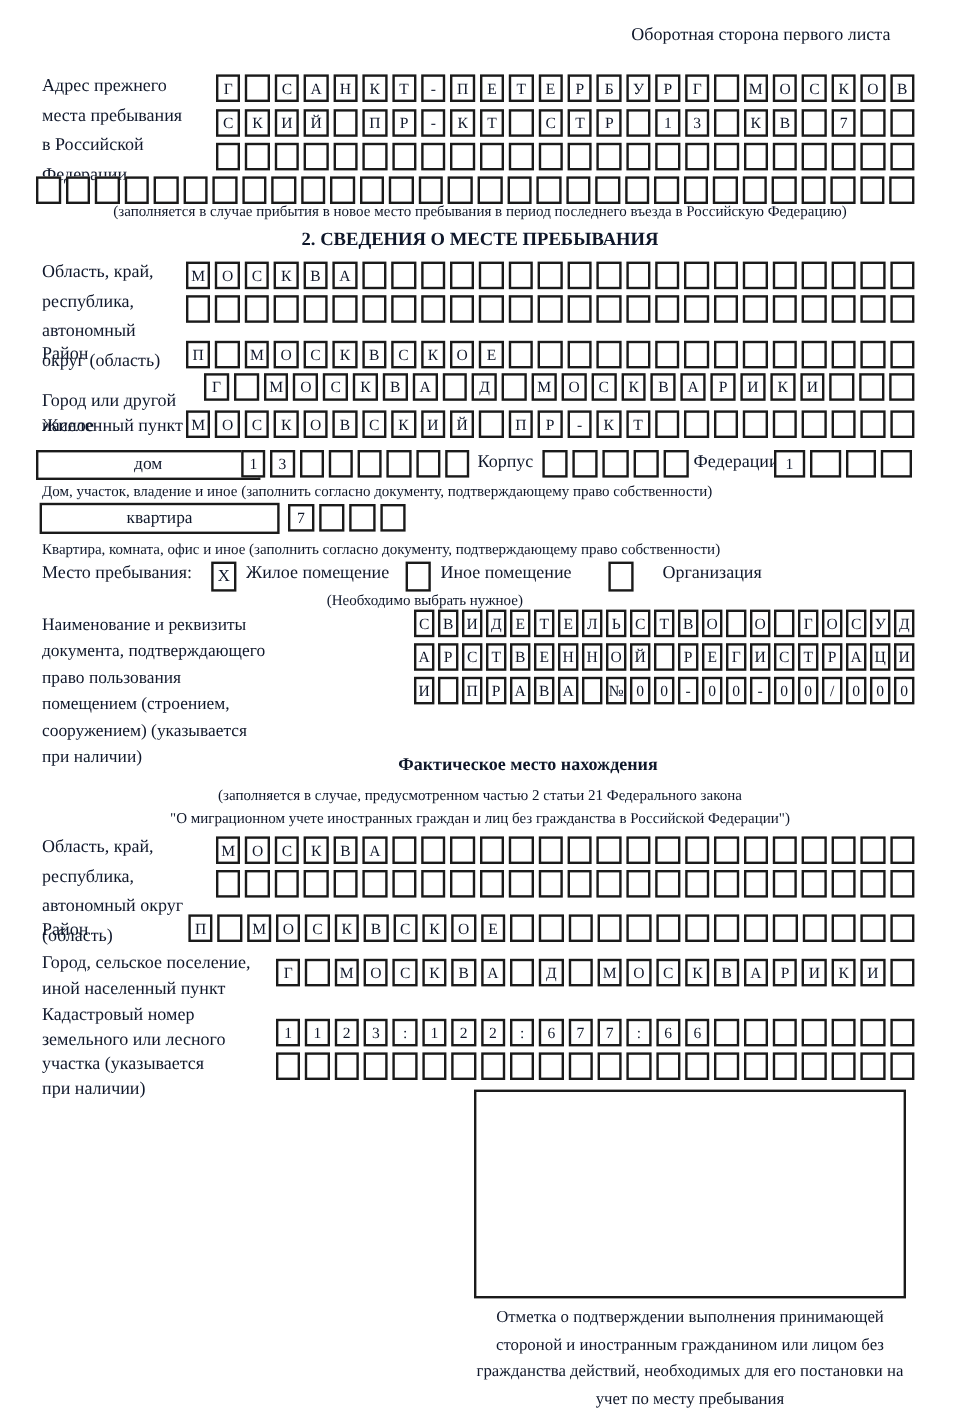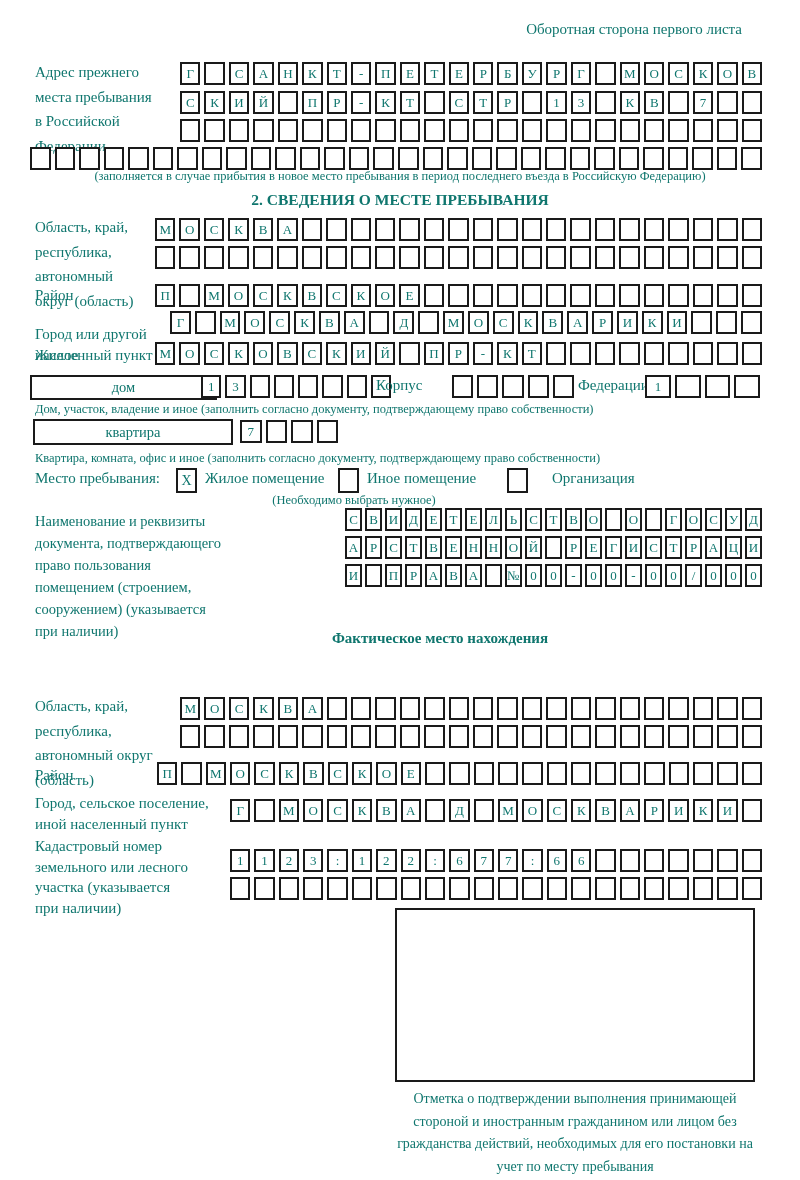--- a/index.html
+++ b/index.html
@@ -1,16 +1,16 @@
 <!DOCTYPE html>
 <html><head>
 <meta charset="utf-8">
 <style>
   html,body{margin:0;padding:0;background:#fff;}
-  #page{position:relative;width:800px;height:1180px;background:#fff;color:#0f766e;
+  #page{position:relative;width:800px;height:1180px;background:#fff;color:#0f172a;
         font-family:"Liberation Serif",serif;overflow:hidden;}
   .abs{position:absolute;}
   .lbl{font-size:15px;line-height:24.5px;white-space:pre-line;}
   .lbl-sm{font-size:14.5px;line-height:22px;white-space:pre-line;}
   .cap{font-size:12.5px;}
   .center{text-align:center;width:800px;left:0;}
   .title{font-weight:bold;font-size:15.5px;}
   .row{display:flex;gap:4px;}
   .row .cell{flex:1;height:23px;border:2px solid #1a1a1a;box-sizing:border-box;
         display:flex;align-items:center;justify-content:center;
@@ -297,21 +297,21 @@
   <div class="abs row" style="left:201px;top:375px;width:190px;">
       <span class="cell">1</span>
       <span class="cell">3</span>
       <span class="cell"></span>
       <span class="cell"></span>
       <span class="cell"></span>
       <span class="cell"></span>
       <span class="cell"></span>
       <span class="cell"></span>
     </div>
-  <div class="abs" style="left:376px;top:377px;font-size:15px;">Корпус</div>
+  <div class="abs" style="left:398px;top:377px;font-size:15px;">Корпус</div>
   <div class="abs row" style="left:452px;top:375px;width:122px;">
       <span class="cell"></span>
       <span class="cell"></span>
       <span class="cell"></span>
       <span class="cell"></span>
       <span class="cell"></span>
     </div>
   <div class="abs" style="left:578px;top:377px;font-size:15px;">Федерации</div>
   <div class="abs row" style="left:645px;top:375px;width:115px;">
       <span class="cell">1</span>
@@ -409,20 +409,22 @@
       <span class="cell">-</span>
       <span class="cell">0</span>
       <span class="cell">0</span>
       <span class="cell">/</span>
       <span class="cell">0</span>
       <span class="cell">0</span>
       <span class="cell">0</span>
     </div>
 
   <div class="abs title center" style="top:630px;font-size:15px;padding-left:40px;">Фактическое место нахождения</div>
+  <div class="abs cap center pre" style="top:654px;line-height:19px;">(заполняется в случае, предусмотренном частью 2 статьи 21 Федерального закона
+"О миграционном учете иностранных граждан и лиц без гражданства в Российской Федерации")</div>
 
   <div class="abs lbl" style="left:35px;top:694px;width:160px;">Область, край,
 республика,
 автономный округ
 (область)</div>
   <div class="abs row" style="left:180px;top:697px;width:582px;">
       <span class="cell">М</span>
       <span class="cell">О</span>
       <span class="cell">С</span>
       <span class="cell">К</span>

